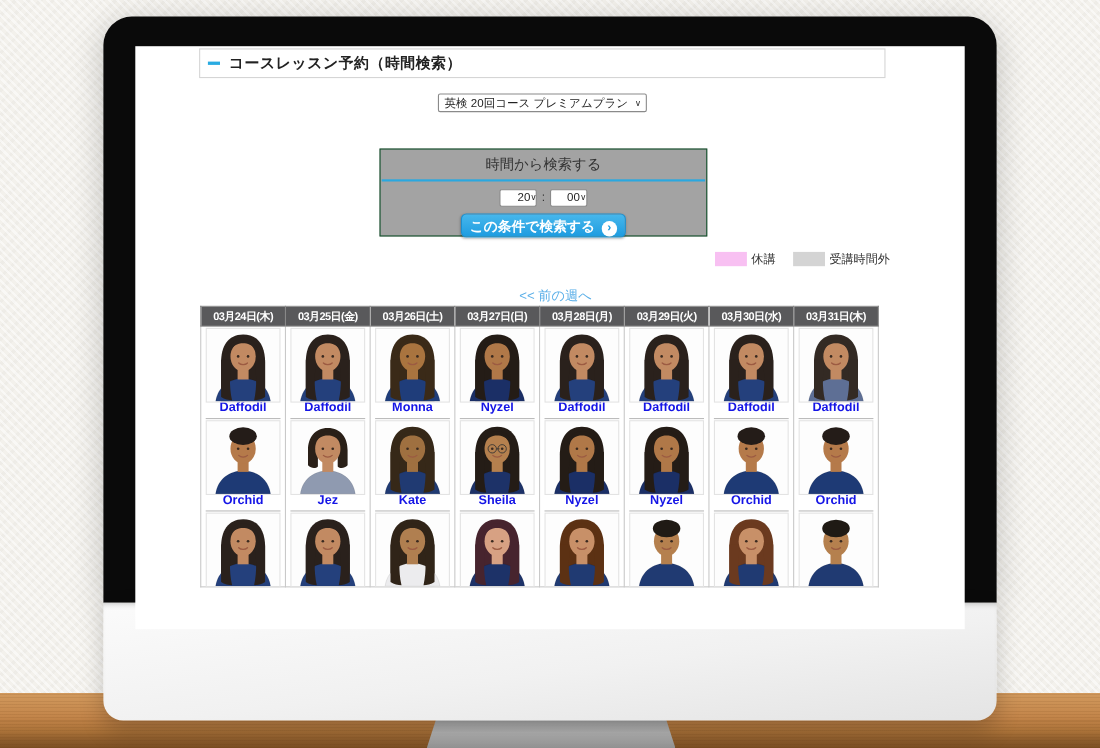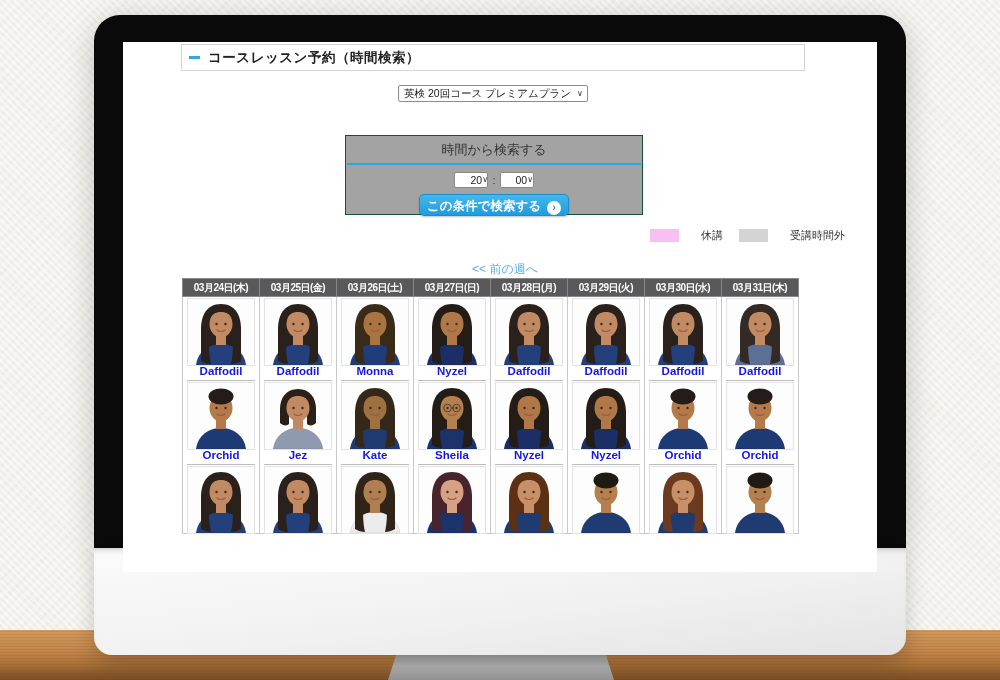--- a/index.html
+++ b/index.html
@@ -89,21 +89,21 @@
     position:absolute; left:57px; top:161px; width:628px; height:20px;
     display:flex; align-items:center; gap:9px;
   }
   .stripe {
     flex:1; height:10px;
     background:repeating-linear-gradient(90deg, #a4d8f2 0 2px, #e2f3fc 2px 4px);
   }
   .results-title { font-size:16px; color:#555; letter-spacing:1px; white-space:nowrap; }
 
   .legend { position:absolute; top:186px; left:527px; display:flex; align-items:center; font-size:11px; color:#333; }
-  .legend-item { display:flex; align-items:center; gap:22px; }
+  .legend-item { display:flex; align-items:center; gap:4px; }
   .legend-item + .legend-item { margin-left:16px; }
   .swatch { width:29px; height:13px; }
 
   .prev-link {
     position:absolute; top:219px; left:382px; transform:translateX(-50%);
     color:#58aee8; font-size:12px; white-space:nowrap; cursor:pointer;
   }
 
   table.schedule {
     position:absolute; left:59px; top:236px; width:617px;

